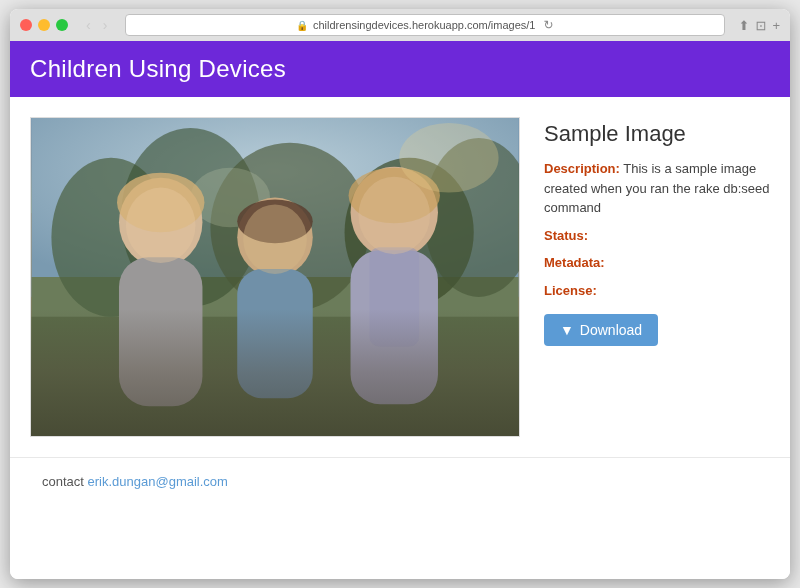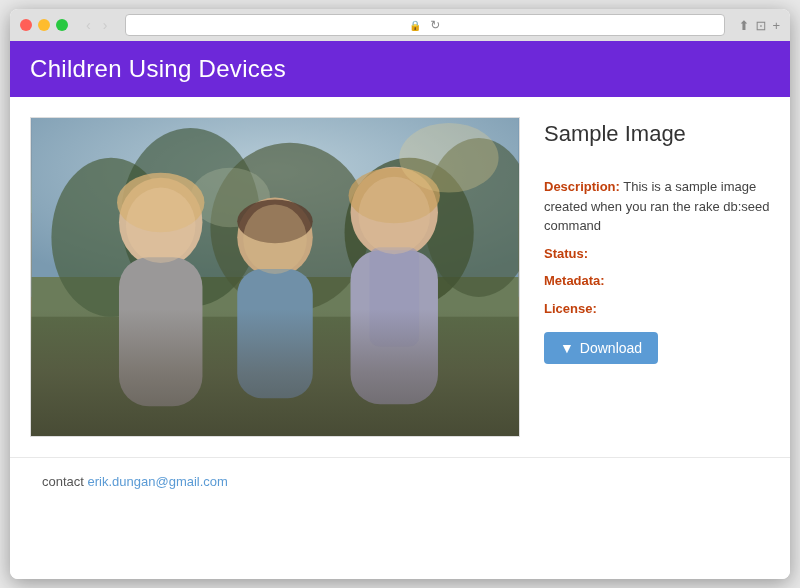--- a/index.html
+++ b/index.html
@@ -181,21 +181,21 @@
     
     .info-panel {
       flex: 1;
       padding-top: 4px;
     }
 
     .image-title {
       font-size: 22px;
       font-weight: 500;
       color: #333;
-      margin-bottom: 30px;
+      margin-bottom: 12px;
     }
 
     .info-row {
       font-size: 13px;
       color: #444;
       margin-bottom: 8px;
       line-height: 1.5;
     }
 
     .info-row .label {
@@ -242,20 +242,21 @@
     <div class="traffic-light minimize"></div>
     <div class="traffic-light maximize"></div>
 
     <div class="nav-buttons">
       <button class="nav-btn disabled">‹</button>
       <button class="nav-btn disabled">›</button>
     </div>
 
     <div class="address-bar">
       <span class="lock-icon">🔒</span>
+      <span>childrensingdevices.herokuapp.com/images/1</span>
       <button class="reload-btn">↻</button>
     </div>
 
     <div class="toolbar-right">
       <button class="toolbar-icon-btn">⬆</button>
       <button class="toolbar-icon-btn">⊡</button>
       <button class="toolbar-icon-btn">+</button>
     </div>
   </div>
 

